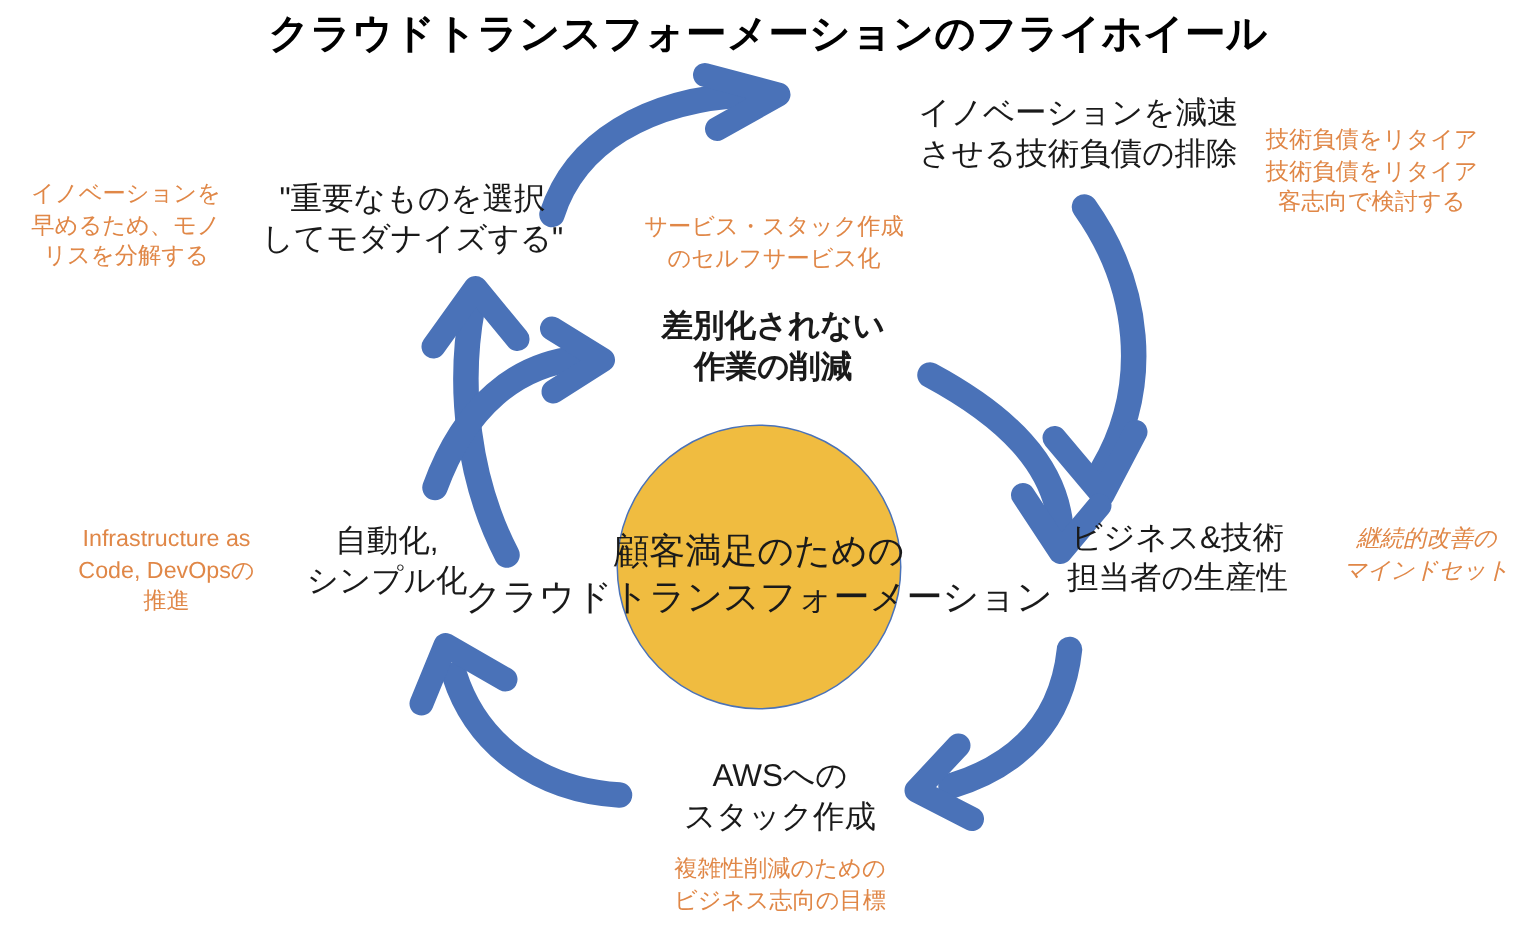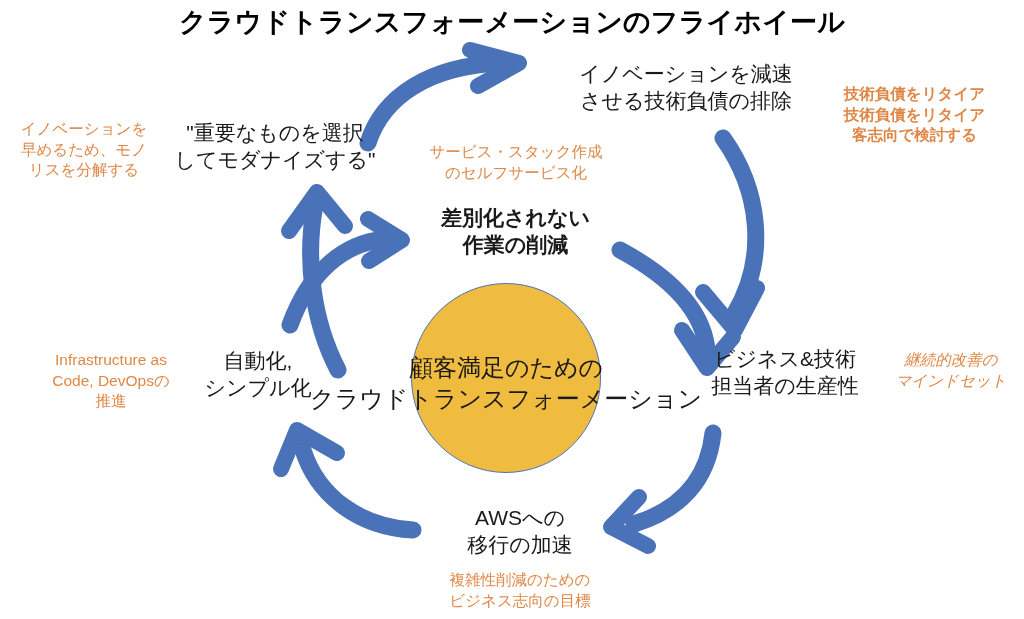--- a/index.html
+++ b/index.html
@@ -127,51 +127,51 @@
     </g>
   </svg>
 
   <div id="center-circle"></div>
 
   <div id="center-label">
     <span class="ln">顧客満足のための</span>
     <span class="ln">クラウドトランスフォーメーション</span>
   </div>
 
-  <div class="node" style="left:561px; top:63px; width:250px;font-family:Liberation Mono, monospace;">
+  <div class="node" style="left:594px; top:63px; width:250px;">
     <span class="ln">イノベーションを減速</span>
     <span class="ln">させる技術負債の排除</span>
   </div>
 
   <div class="node" style="left:690px; top:346px; width:190px;">
     <span class="ln">ビジネス&amp;技術</span>
     <span class="ln">担当者の生産性</span>
   </div>
 
   <div class="node" style="left:410px; top:505px; width:220px;">
     <span class="ln">AWSへの</span>
-    <span class="ln">移行の加速</span>
+    <span class="ln">スタック作成</span>
   </div>
 
   <div class="node" style="left:178px; top:348px; width:160px;">
     <span class="ln">自動化,</span>
     <span class="ln">シンプル化</span>
   </div>
 
   <div class="node" style="left:150px; top:120px; width:250px;">
     <span class="ln">"重要なものを選択</span>
     <span class="ln">してモダナイズする"</span>
   </div>
 
   <div class="node" style="left:403px; top:205px; width:225px;font-weight:bold;">
     <span class="ln">差別化されない</span>
     <span class="ln">作業の削減</span>
   </div>
 
-  <div class="note" style="left:812px; top:84px; width:205px;font-weight:bold;">
+  <div class="note" style="left:812px; top:84px; width:205px;">
     <span class="ln">技術負債をリタイア</span>
     <span class="ln">技術負債をリタイア</span>
     <span class="ln">客志向で検討する</span>
   </div>
 
   <div class="note" style="left:878px; top:350px; width:146px;font-style:italic;">
     <span class="ln">継続的改善の</span>
     <span class="ln">マインドセット</span>
   </div>
 

